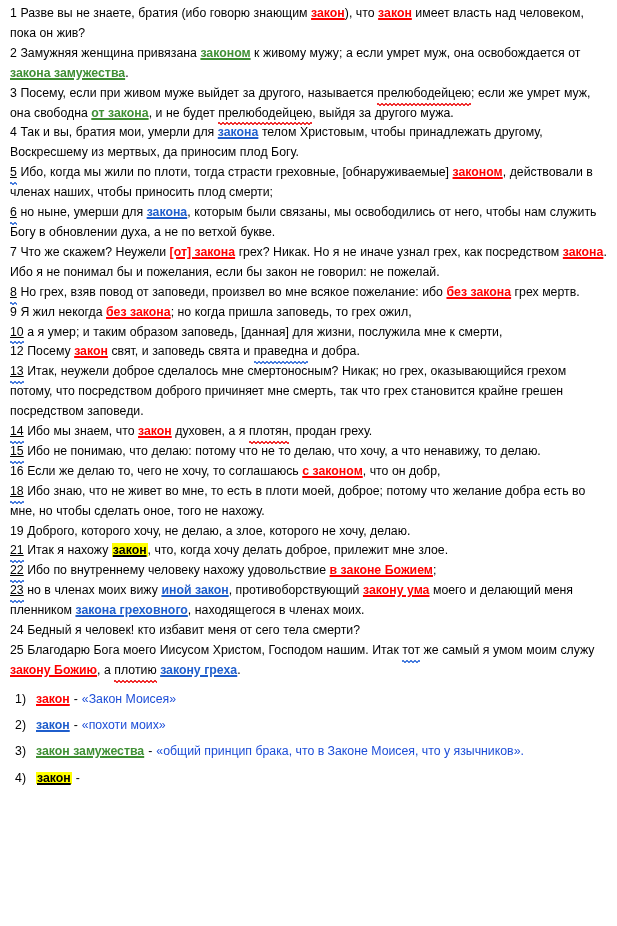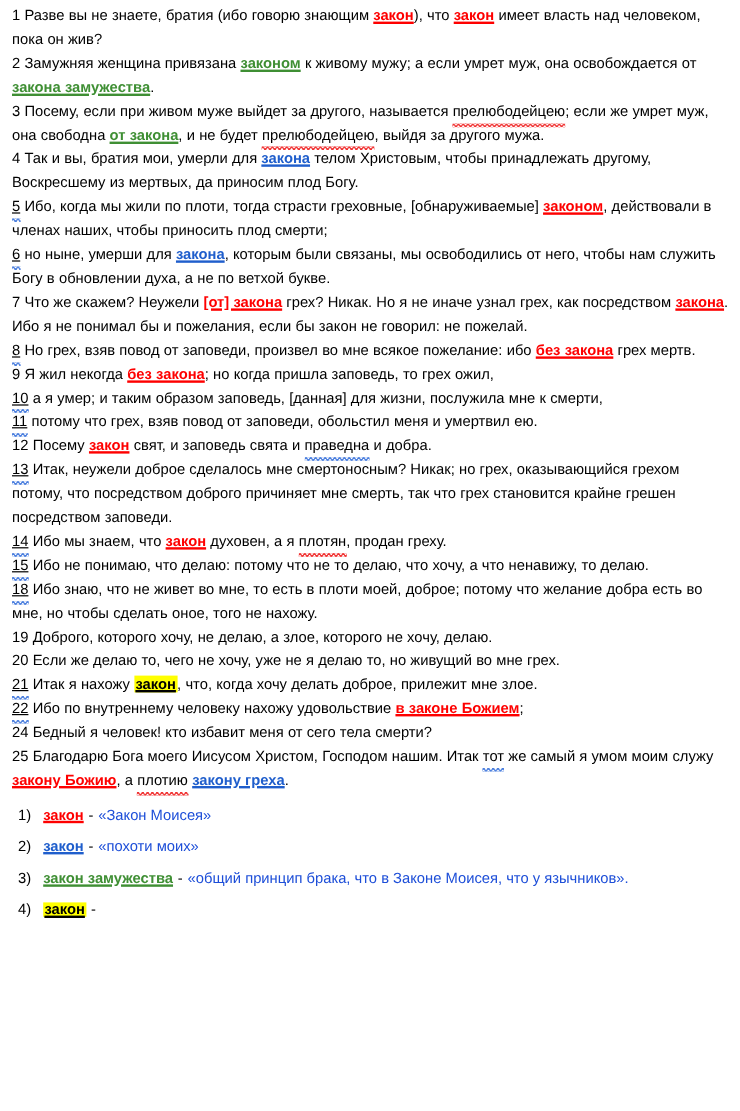--- a/index.html
+++ b/index.html
@@ -127,30 +127,30 @@
       <p class="verse"><span>1</span> <span>Разве вы не знаете, братия (ибо говорю знающим </span><span class="kw kw-red">закон</span><span>), что </span><span class="kw kw-red">закон</span><span> имеет власть над человеком, пока он жив?</span></p>
       <p class="verse"><span>2</span> <span>Замужняя женщина привязана </span><span class="kw kw-green">законом</span><span> к живому мужу; а если умрет муж, она освобождается от </span><span class="kw kw-green">закона замужества</span><span>.</span></p>
       <p class="verse"><span>3</span> <span>Посему, если при живом муже выйдет за другого, называется </span><span class="sq sq-red">прелюбодейцею</span><span>; если же умрет муж, она свободна </span><span class="kw kw-green">от закона</span><span>, и не будет </span><span class="sq sq-red">прелюбодейцею</span><span>, выйдя за другого мужа.</span></p>
       <p class="verse"><span>4</span> <span>Так и вы, братия мои, умерли для </span><span class="kw kw-blue">закона</span><span> телом Христовым, чтобы принадлежать другому, Воскресшему из мертвых, да приносим плод Богу.</span></p>
       <p class="verse"><span class="sq sq-blue vn-u">5</span> <span>Ибо, когда мы жили по плоти, тогда страсти греховные, [обнаруживаемые] </span><span class="kw kw-red">законом</span><span>, действовали в членах наших, чтобы приносить плод смерти;</span></p>
       <p class="verse"><span class="sq sq-blue vn-u">6</span> <span>но ныне, умерши для </span><span class="kw kw-blue">закона</span><span>, которым были связаны, мы освободились от него, чтобы нам служить Богу в обновлении духа, а не по ветхой букве.</span></p>
       <p class="verse"><span>7</span> <span>Что же скажем? Неужели </span><span class="kw kw-red">[от] закона</span><span> грех? Никак. Но я не иначе узнал грех, как посредством </span><span class="kw kw-red">закона</span><span>. Ибо я не понимал бы и пожелания, если бы закон не говорил: не пожелай.</span></p>
       <p class="verse"><span class="sq sq-blue vn-u">8</span> <span>Но грех, взяв повод от заповеди, произвел во мне всякое пожелание: ибо </span><span class="kw kw-red">без закона</span><span> грех мертв.</span></p>
       <p class="verse"><span>9</span> <span>Я жил некогда </span><span class="kw kw-red">без закона</span><span>; но когда пришла заповедь, то грех ожил,</span></p>
       <p class="verse"><span class="sq sq-blue vn-u">10</span> <span>а я умер; и таким образом заповедь, [данная] для жизни, послужила мне к смерти,</span></p>
-      <p class="verse"><span class="sq sq-blue vn-u">11</span> <span>потому что грех</span><span>, взяв повод от заповеди, обольстил меня и умертвил ею.</span></p>
       <p class="verse"><span>12</span> <span>Посему </span><span class="kw kw-red">закон</span><span> свят, и заповедь свята и </span><span class="sq sq-blue">праведна</span><span> и добра.</span></p>
       <p class="verse"><span class="sq sq-blue vn-u">13</span> <span>Итак, неужели</span><span> доброе сделалось мне смертоносным? Никак; но грех, оказывающийся грехом потому, что посредством доброго причиняет мне смерть, так что грех становится крайне грешен посредством заповеди.</span></p>
       <p class="verse"><span class="sq sq-blue vn-u">14</span> <span>Ибо мы знаем, что </span><span class="kw kw-red">закон</span><span> духовен, а я </span><span class="sq sq-red">плотян</span><span>, продан греху.</span></p>
       <p class="verse"><span class="sq sq-blue vn-u">15</span> <span>Ибо не понимаю, что делаю: потому что не то делаю, что хочу, а что ненавижу, то делаю.</span></p>
+      <p class="verse"><span>16</span> <span>Если же делаю то, чего не хочу, то соглашаюсь </span><span class="kw kw-red">с законом</span><span>, что он добр,</span></p>
       <p class="verse"><span class="sq sq-blue vn-u">18</span> <span>Ибо знаю, что не живет во мне, то есть в плоти моей, доброе; потому что желание добра есть во мне, но чтобы сделать оное, того не нахожу.</span></p>
       <p class="verse"><span>19</span> <span>Доброго, которого хочу, не делаю, а злое, которого не хочу, делаю.</span></p>
-      <p class="verse"><span>20</span> <span>Если же делаю то, чего не хочу, уже не я делаю то, но живущий во мне грех.</span></p>
       <p class="verse"><span class="sq sq-blue vn-u">21</span> <span>Итак я нахожу </span><span class="kw kw-hl">закон</span><span>, что, когда хочу делать доброе, прилежит мне злое.</span></p>
       <p class="verse"><span class="sq sq-blue vn-u">22</span> <span>Ибо по внутреннему человеку нахожу удовольствие </span><span class="kw kw-red">в законе Божием</span><span>;</span></p>
+      <p class="verse"><span class="sq sq-blue vn-u">23</span> <span>но в членах моих вижу </span><span class="kw kw-blue">иной закон</span><span>, противоборствующий </span><span class="kw kw-red">закону ума</span><span> моего и делающий меня пленником </span><span class="kw kw-blue">закона греховного</span><span>, находящегося в членах моих.</span></p>
       <p class="verse"><span>24</span> <span>Бедный я человек! кто избавит меня от сего тела смерти?</span></p>
       <p class="verse"><span>25</span> <span>Благодарю Бога моего Иисусом Христом, Господом нашим. Итак </span><span class="sq sq-blue">тот</span><span> же самый я умом моим служу </span><span class="kw kw-red">закону Божию</span><span>, а </span><span class="sq sq-red">плотию</span><span> </span><span class="kw kw-blue">закону греха</span><span>.</span></p>
     </div>
 
   <ol class="legend" id="legend-list">
       <li>
         <span class="num">1)</span>
         <span class="kw kw-red">закон</span>
         <span class="dash" style="margin: 0px 4px;">-</span>
         <span class="gloss">«Закон Моисея»</span>

